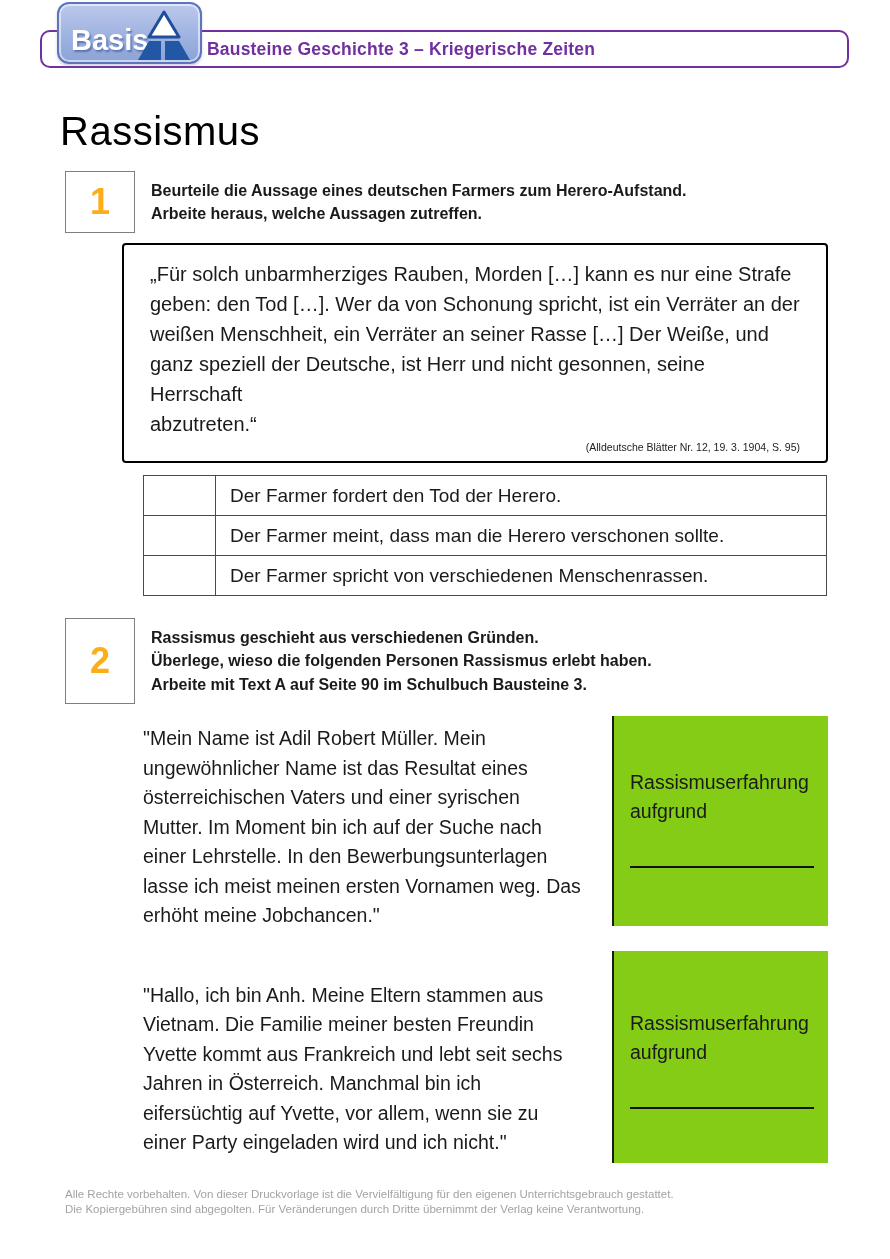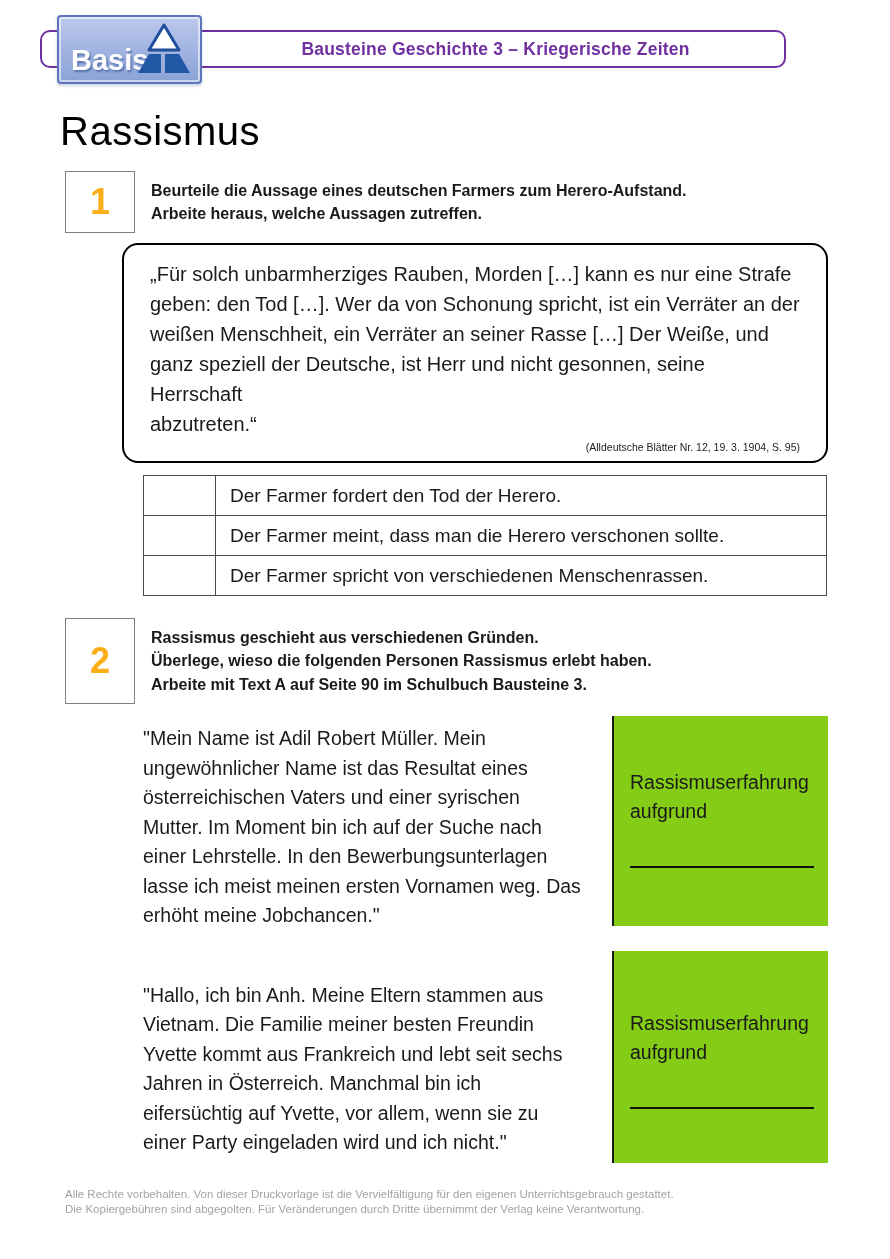--- a/index.html
+++ b/index.html
@@ -7,29 +7,29 @@
   body {
     width: 890px; height: 1259px; overflow: hidden;
     font-family: "Liberation Sans", sans-serif;
     color: #1a1a1a;
   }
   .page { position: relative; width: 890px; height: 1259px; }
 
   
   .header { position: relative; height: 95px; }
   .banner {
-    position: absolute; left: 40px; top: 30px; width: 746px; height: 38px;
+    position: absolute; left: 40px; top: 30px; width: 809px; height: 38px;
     border: 2px solid #7030A0; border-radius: 10px; background: #ffffff;
-    display: flex; align-items: center; justify-content: center;
+    display: flex; align-items: center; justify-content: flex-start;
     padding-left: 165px;
   }
   .banner-text { color: #7030A0; font-weight: bold; font-size: 17.5px; letter-spacing: 0.2px; }
   .badge {
-    position: absolute; left: 57px; top: 15px; width: 145px; height: 69px;
-    border-radius: 4px; border: 2px solid #5d74bd;
+    position: absolute; left: 57px; top: 2px; width: 145px; height: 62px;
+    border-radius: 12px; border: 2px solid #5d74bd;
     background: linear-gradient(#bcc9ec 0%, #a4b6e2 45%, #8ba3d6 100%);
     box-shadow: inset 0 0 0 2px rgba(255,255,255,0.55), 0 2px 3px rgba(120,130,160,0.35);
   }
   .badge-label {
     position: absolute; left: 12px; bottom: 5px;
     color: #ffffff; font-weight: bold; font-size: 29px;
     text-shadow: 1.5px 1.5px 2px rgba(40,70,140,0.55);
   }
   .badge-pyramid { position: absolute; right: 6px; top: 4px; }
 
@@ -51,21 +51,21 @@
   .task-1 .task-num { height: 62px; }
   .task-2 .task-num { height: 86px; }
   .task-text {
     margin-left: 16px; font-weight: bold; font-size: 16px; line-height: 1.45;
     white-space: pre-line; align-self: center;
   }
 
   
   .quote-box {
     margin: 10px 0 0 122px; width: 706px;
-    border: 2px solid #000; border-radius: 16px;
+    border: 2px solid #000; border-radius: 4px;
     padding: 14px 26px 8px 26px; background: #fff;
   }
   .quote-box .quote-text { font-size: 20px; line-height: 30px; white-space: pre-line; }
   .quote-box .quote-source { text-align: right; font-size: 10.5px; color: #222; margin-top: 2px; }
 
   
   table.statements {
     margin: 12px 0 0 143px; border-collapse: collapse; width: 684px;
     table-layout: fixed;
   }

